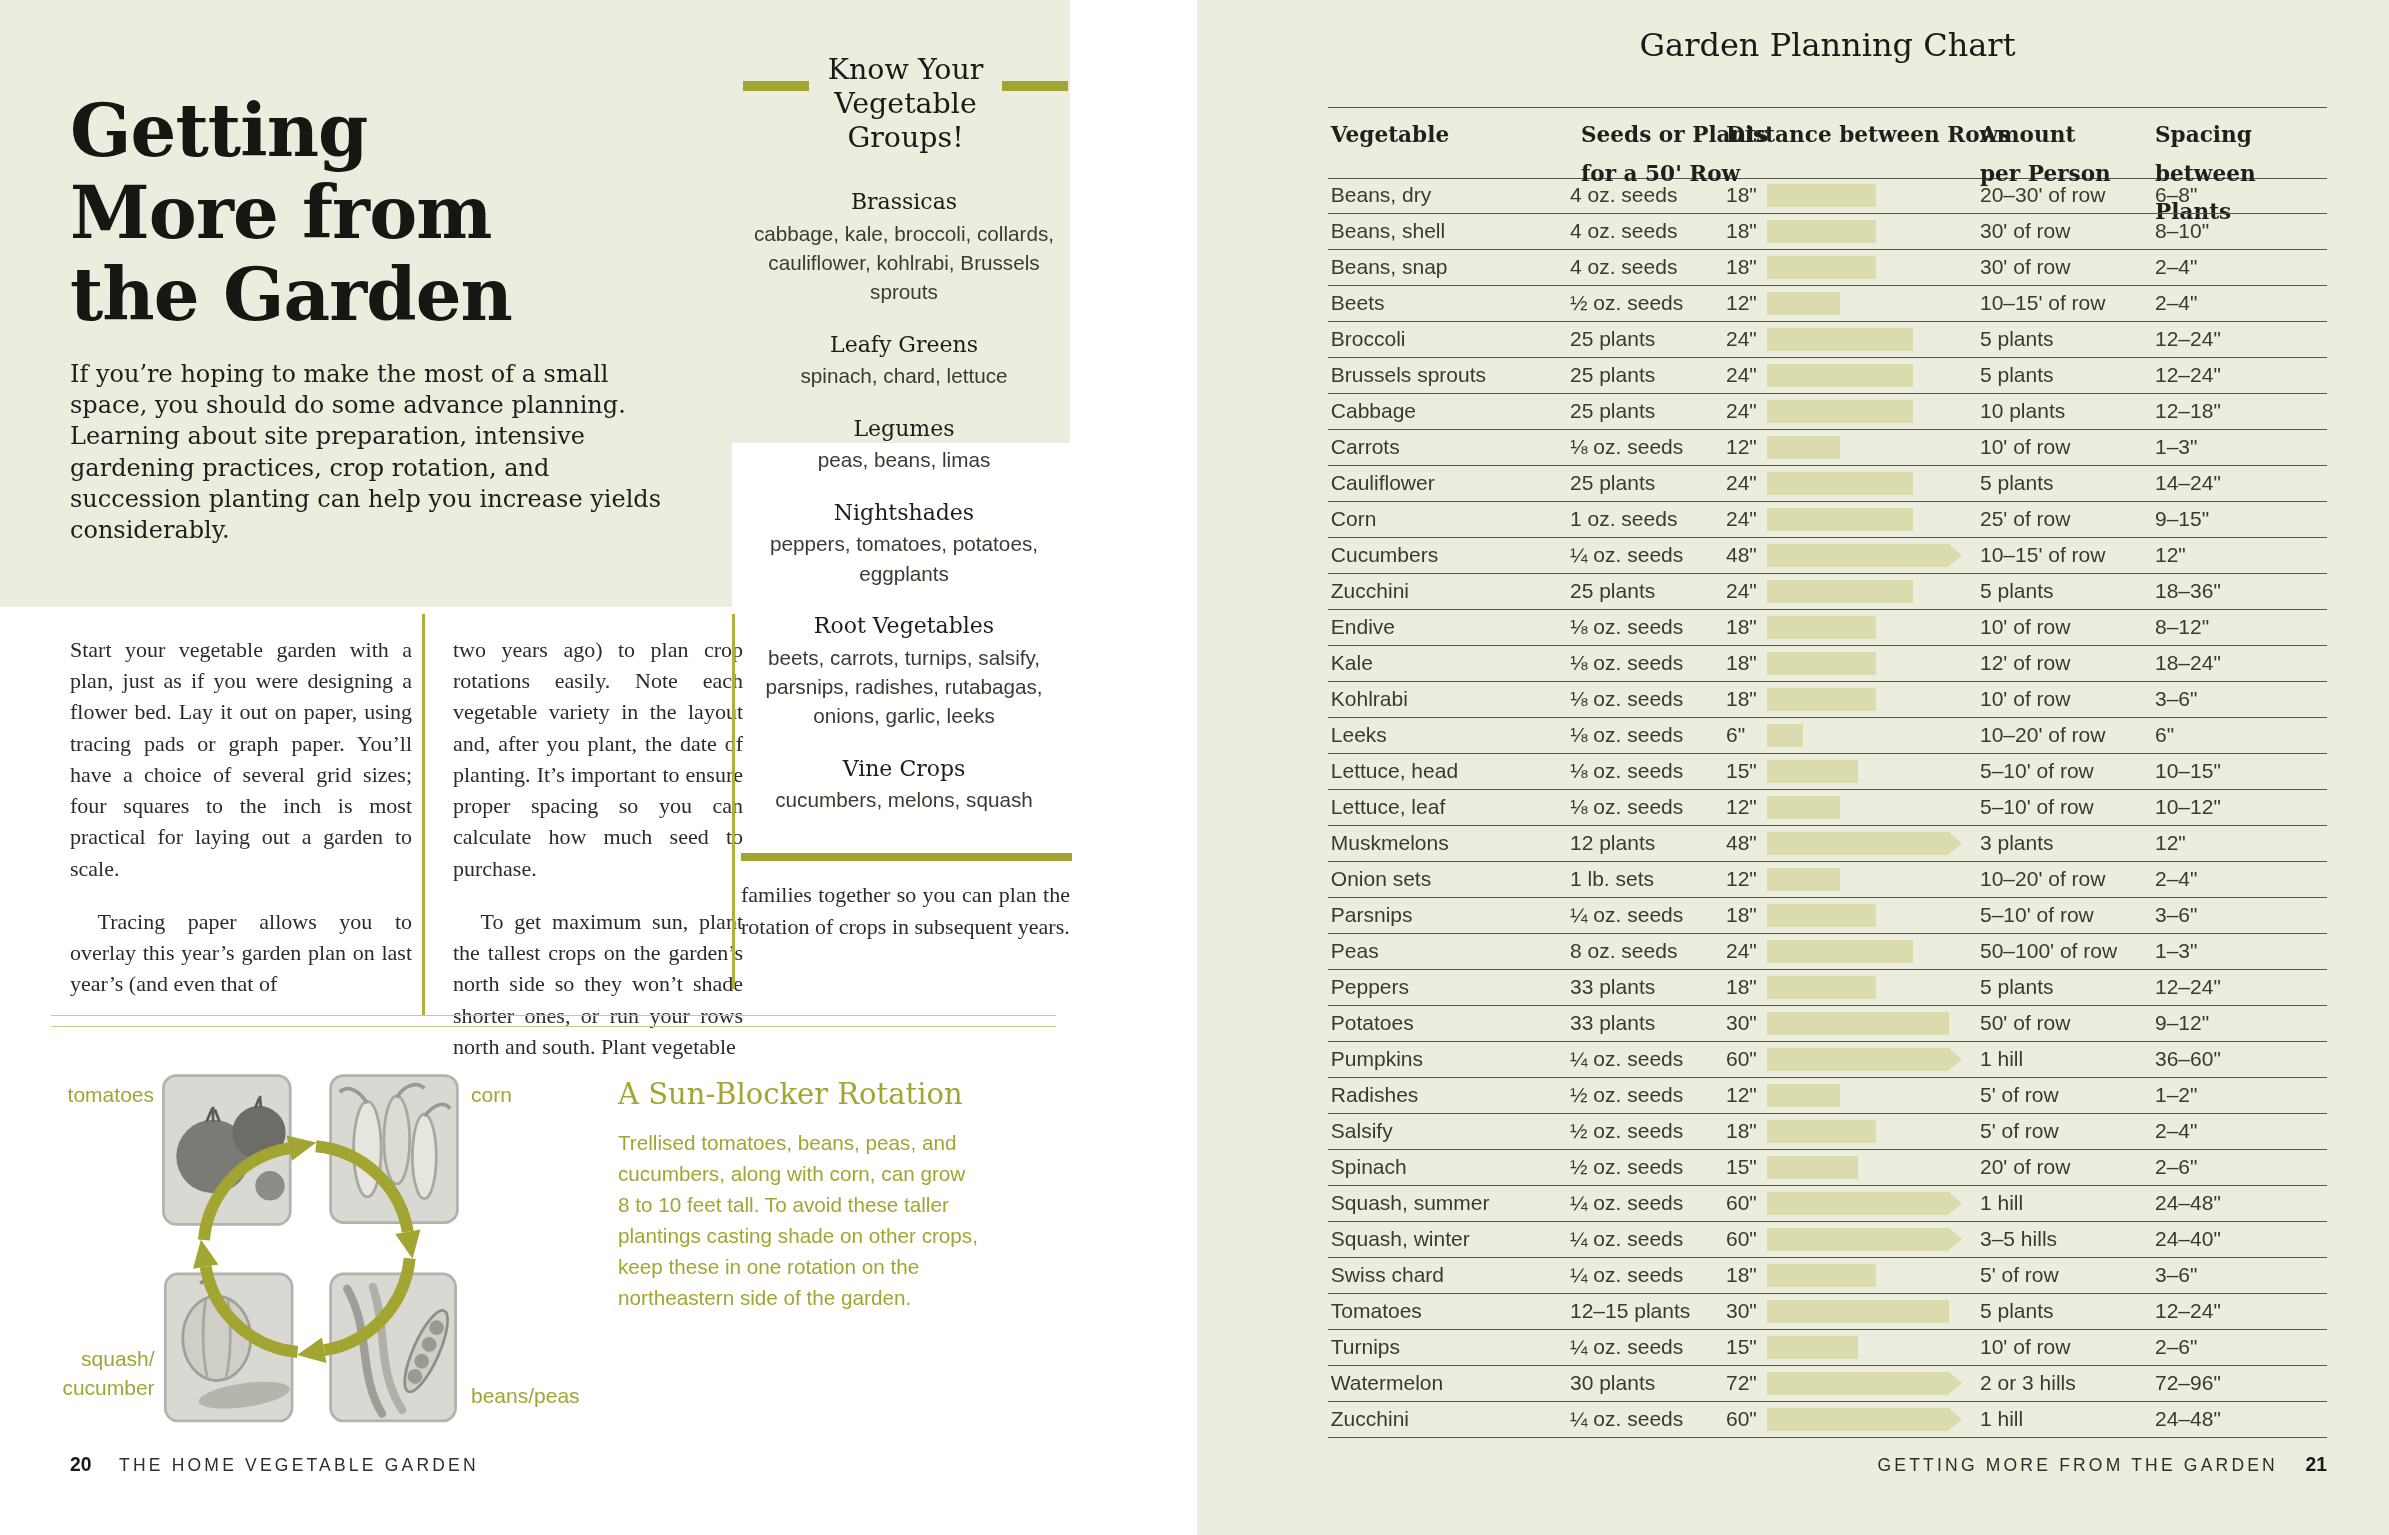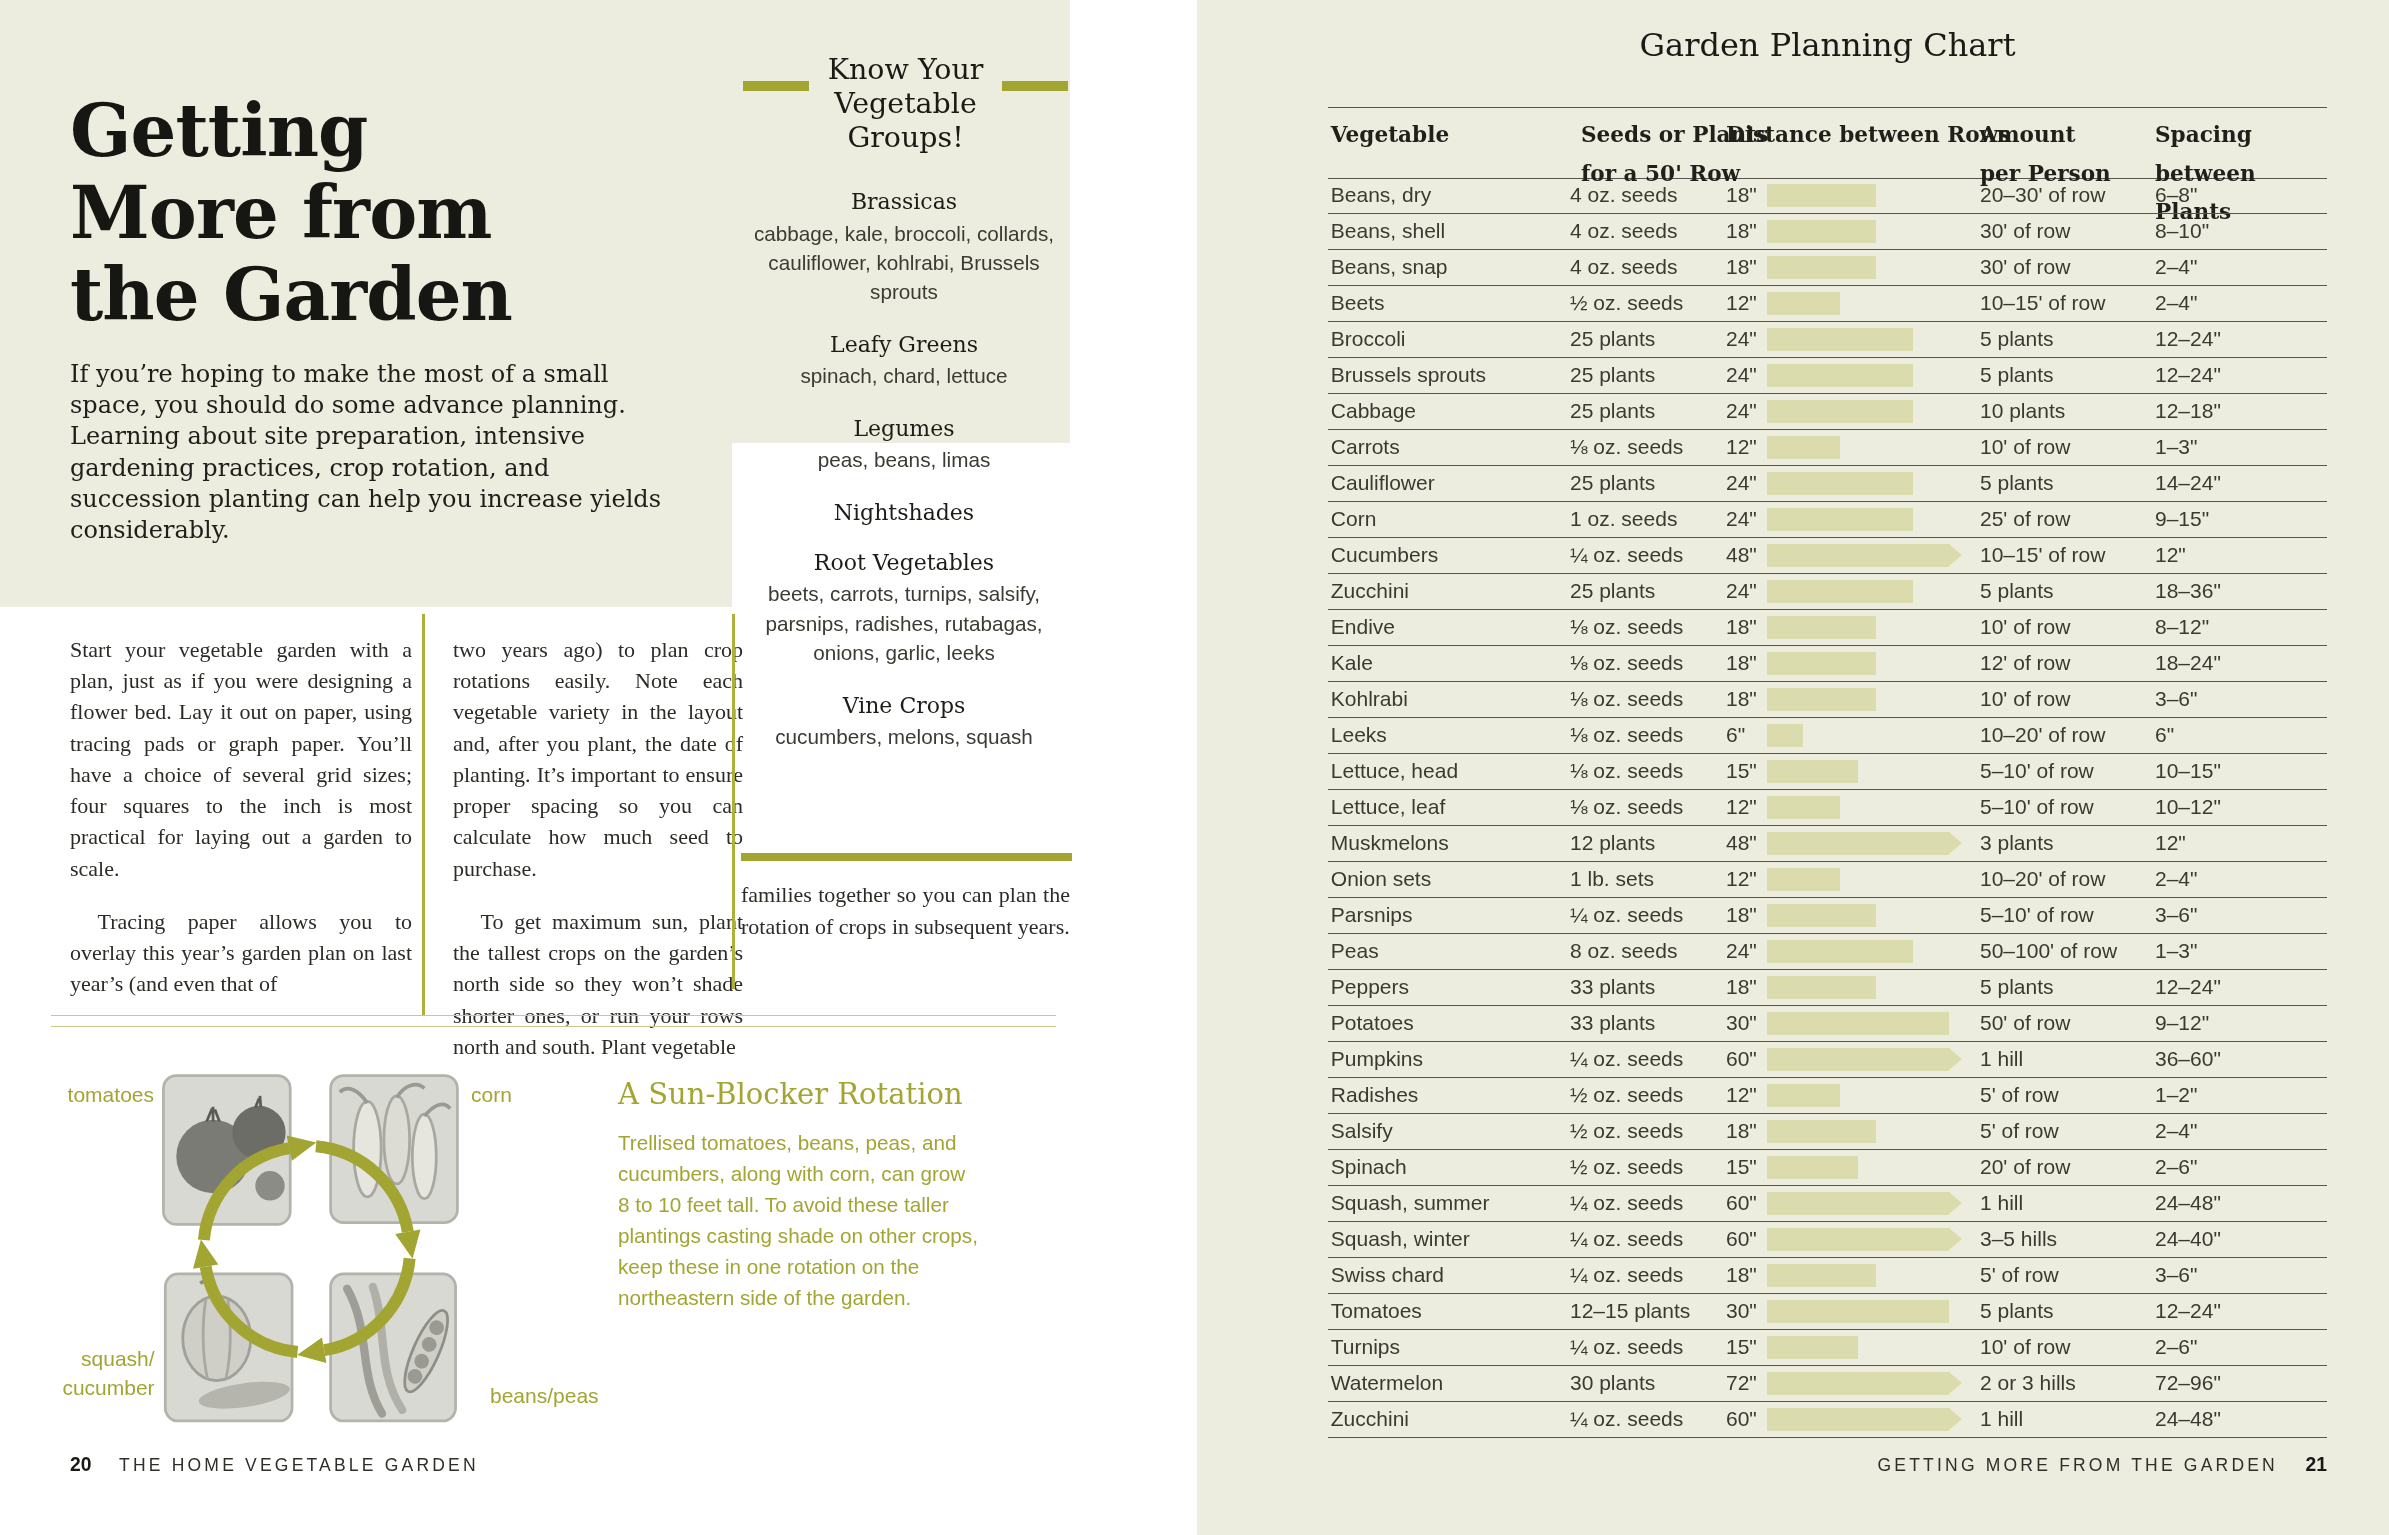--- a/index.html
+++ b/index.html
@@ -39,21 +39,21 @@
   .sb-cont{left:741px;top:879px;width:329px;font-family:"Liberation Serif",serif;font-size:22px;
            line-height:1.45;text-align:justify;color:#2c2c27;}
   .dbl-rule{left:51px;top:1015px;width:1005px;height:10px;border-top:1.8px solid #c6c88e;border-bottom:1.8px solid #c6c88e;}
 
   
   .diagram{left:55px;top:1048px;width:588px;height:395px;}
   .diag-label{position:absolute;color:#a2a532;font-size:21px;line-height:1.38;}
   .lbl-tomatoes{left:35px;top:1081px;width:119px;text-align:right;}
   .lbl-corn{left:471px;top:1081px;width:129px;}
   .lbl-squash{left:27.6px;top:1345px;width:127px;text-align:right;white-space:pre-line;}
-  .lbl-beans{left:471px;top:1382px;width:147px;margin-left:19px;}
+  .lbl-beans{left:471px;top:1382px;width:147px;}
 
   
   .sun-heading{left:618px;top:1077px;width:423px;font-family:"DejaVu Serif",serif;font-size:29px;
                color:#a2a532;font-weight:400;}
   .sun-body{left:618px;top:1127px;width:364px;font-size:20.7px;line-height:1.5;color:#a2a532;}
 
   
   .footer{top:1454px;font-size:17.5px;letter-spacing:3.2px;color:#2f2f2a;}
   .footer-left{left:70px;}
   .footer-right{left:1562px;width:765px;text-align:right;}
@@ -121,20 +121,21 @@
         <div class="sb-group-items">spinach, chard, lettuce</div>
       </div>
 
       <div class="sb-group">
         <div class="sb-group-name">Legumes</div>
         <div class="sb-group-items">peas, beans, limas</div>
       </div>
 
       <div class="sb-group">
         <div class="sb-group-name">Nightshades</div>
+        <div class="sb-group-items">peppers, tomatoes, potatoes, eggplants</div>
       </div>
 
       <div class="sb-group">
         <div class="sb-group-name">Root Vegetables</div>
         <div class="sb-group-items">beets, carrots, turnips, salsify, parsnips, radishes, rutabagas, onions, garlic, leeks</div>
       </div>
 
       <div class="sb-group">
         <div class="sb-group-name">Vine Crops</div>
         <div class="sb-group-items">cucumbers, melons, squash</div>

